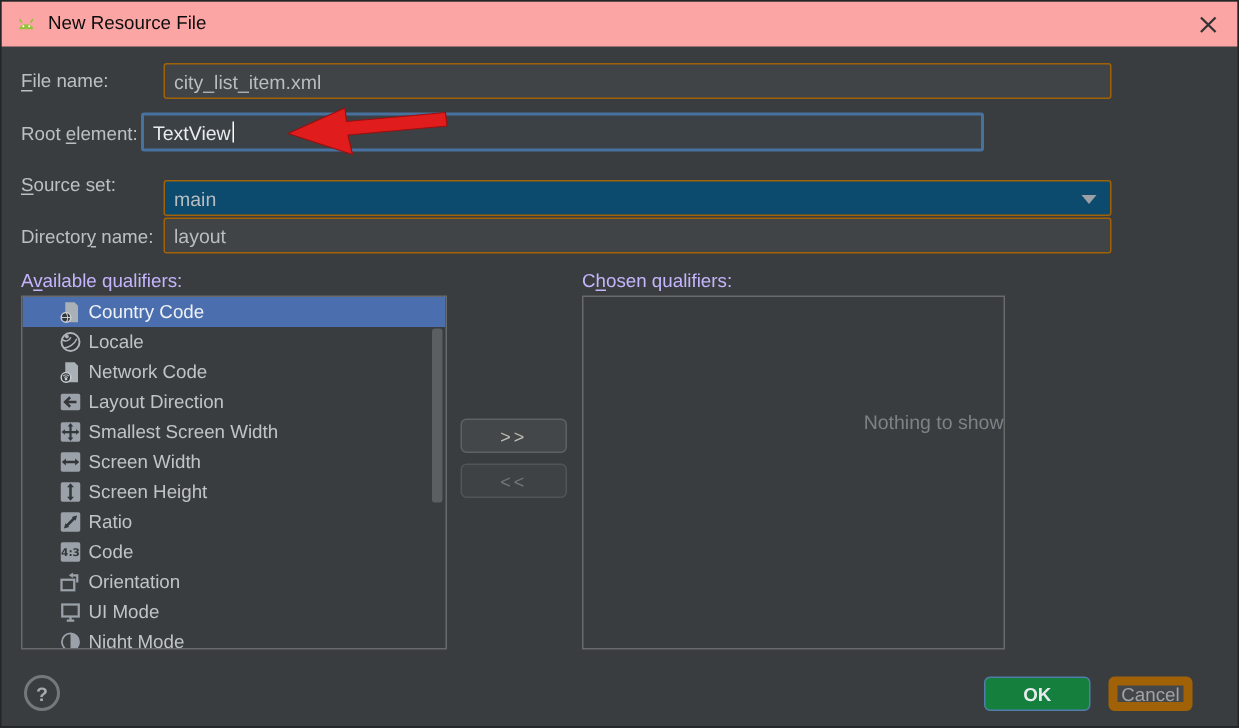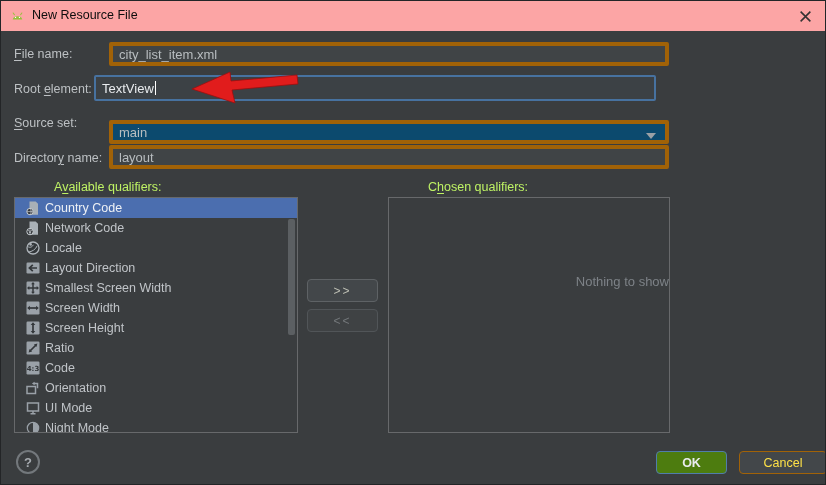--- a/index.html
+++ b/index.html
@@ -11,34 +11,34 @@
   }
   
   .titlebar{position:absolute;left:0;top:0;width:100%;height:30px;background:#fca5a5;}
   .app-icon{position:absolute;left:9px;top:8px;width:15px;height:15px;}
   .title-text{position:absolute;left:31px;top:7px;font-size:12.5px;color:#0d0d0d;}
   .close-btn{position:absolute;right:8px;top:3px;width:24px;height:24px;cursor:pointer;
     display:flex;align-items:center;justify-content:center;}
   
   .flabel{position:absolute;left:13px;font-size:12.5px;color:#bcc0c3;white-space:nowrap;}
   .mn{text-decoration:underline;text-underline-offset:2px;}
-  .tfield{position:absolute;left:108px;width:560px;height:24px;box-sizing:border-box;
-    background:#404446;border:4px solid #a16207;border-radius:2px;
+  .tfield{position:absolute;left:108px;width:632px;height:24px;box-sizing:border-box;
+    background:#404446;border:1px solid #a16207;border-radius:2px;
     font-size:13px;color:#b8bdc0;display:flex;align-items:center;padding-left:6px;}
   .tfield.focused{left:93px;width:562px;height:26px;background:#3c4145;
     border:2px solid #4772a0;color:#e9ecef;}
   .caret{display:inline-block;width:1.5px;height:14px;background:#ffffff;margin-left:1px;}
   .combo-arrow{position:absolute;right:9px;top:9px;width:0;height:0;
     border-left:5px solid transparent;border-right:5px solid transparent;
     border-top:6px solid #9ba1a6;}
   
-  .sec-label{position:absolute;font-size:12.5px;color:#bef264;margin-left:40px;}
+  .sec-label{position:absolute;font-size:12.5px;color:#c4b5fd;}
   .qual-list{position:absolute;left:13px;top:196px;width:284px;height:236px;
     box-sizing:border-box;border:1px solid #67696b;background:#3a3d3f;overflow:hidden;}
-  .qrow{height:20px;display:flex;align-items:center;padding-left:10px;
+  .qrow{height:20px;display:flex;align-items:center;padding-left:24px;
     font-size:12.5px;color:#c0c4c8;cursor:default;white-space:nowrap;}
   .qrow.sel{background:#4b6eaf;color:#eef1f5;}
   .qicon{width:16px;height:16px;margin-right:4px;flex:0 0 16px;display:inline-flex;}
   .qicon svg{width:16px;height:16px;}
   .scroll-thumb{position:absolute;right:2px;top:21px;width:7px;height:116px;
     background:#5b5f62;border-radius:2px;}
   .chosen-panel{position:absolute;left:387px;top:196px;width:282px;height:236px;
     box-sizing:border-box;border:1px solid #67696b;}
   .empty-text{position:absolute;top:76px;left:0;width:100%;text-align:right;
     font-size:13px;color:#7d8287;}
@@ -46,23 +46,23 @@
     border-radius:4px;font-size:12px;display:flex;align-items:center;justify-content:center;
     letter-spacing:2px;cursor:pointer;}
   .xfer-add{top:278px;background:#43474a;border:1px solid #5e6265;color:#bdbfb4;}
   .xfer-remove{top:308px;background:#3f4244;border:1px solid #515558;color:#73777a;}
   
   .help-btn{position:absolute;left:15px;top:449px;width:24px;height:24px;border-radius:50%;
     border:2px solid #73787c;box-sizing:border-box;color:#a6abb0;font-size:13px;font-weight:bold;
     display:flex;align-items:center;justify-content:center;cursor:pointer;}
   .btn{position:absolute;top:450px;height:23px;box-sizing:border-box;border-radius:4px;
     font-size:12.5px;display:flex;align-items:center;justify-content:center;cursor:pointer;}
-  .btn-ok{left:655px;width:71px;background:#4d7c0f;border:1px solid #507dab;
+  .btn-ok{left:655px;width:71px;background:#15803d;border:1px solid #507dab;
     color:#e8ebee;font-weight:bold;}
-  .btn-cancel{left:738px;width:88px;background:#43474a;border:1px solid #a16207;color:#fde047;}
+  .btn-cancel{left:738px;width:56px;background:#43474a;border:6px solid #a16207;color:#a3a3a3;}
   
   .red-arrow{position:absolute;left:187px;top:66px;width:112px;height:38px;pointer-events:none;}
 </style>
 </head>
 <body>
 
 <div class="win">
 
   <div class="titlebar">
     <span class="app-icon">
@@ -113,41 +113,41 @@
             <path d="M4.5 1.5h6.2l2.3 2.3v11H4.5z" fill="#a9b0b6"></path>
             <circle cx="5" cy="11.6" r="3.2" fill="#33373a" stroke="#c7ccd1" stroke-width="1"></circle>
             <path d="M1.9 11.6h6.2M5 8.5c1.5 1.2 1.5 5 0 6.2" stroke="#c7ccd1" stroke-width="0.7" fill="none"></path>
           </svg>
         </span>
         <span>Country Code</span>
       </div>
       <div class="qrow">
         <span class="qicon">
           <svg viewBox="0 0 16 16">
+            <circle cx="8" cy="8" r="6" fill="#33373a" stroke="#aeb4ba" stroke-width="1.3"></circle>
+            <path d="M2.6 6.4c2.2 1.8 4.8.6 5.6-1.6M3.4 12c3.4-.2 7.4-2.6 8.8-6.2" stroke="#aeb4ba" stroke-width="1" fill="none"></path>
+            <circle cx="5.6" cy="4.4" r="1.3" fill="#aeb4ba"></circle>
+          </svg>
+        </span>
+        <span>Locale</span>
+      </div>
+      <div class="qrow">
+        <span class="qicon">
+          <svg viewBox="0 0 16 16">
             <path d="M4.5 1.5h6.2l2.3 2.3v11H4.5z" fill="#a9b0b6"></path>
             <circle cx="5" cy="11.6" r="3.2" fill="#33373a" stroke="#c7ccd1" stroke-width="1"></circle>
             <circle cx="5" cy="12.7" r="0.9" fill="#c7ccd1"></circle>
             <path d="M3.1 10.8a2.7 2.7 0 0 1 3.8 0M3.9 11.7a1.6 1.6 0 0 1 2.2 0" stroke="#c7ccd1" stroke-width="0.7" fill="none"></path>
           </svg>
         </span>
         <span>Network Code</span>
       </div>
       <div class="qrow">
         <span class="qicon">
           <svg viewBox="0 0 16 16">
-            <circle cx="8" cy="8" r="6" fill="#33373a" stroke="#aeb4ba" stroke-width="1.3"></circle>
-            <path d="M2.6 6.4c2.2 1.8 4.8.6 5.6-1.6M3.4 12c3.4-.2 7.4-2.6 8.8-6.2" stroke="#aeb4ba" stroke-width="1" fill="none"></path>
-            <circle cx="5.6" cy="4.4" r="1.3" fill="#aeb4ba"></circle>
-          </svg>
-        </span>
-        <span>Locale</span>
-      </div>
-      <div class="qrow">
-        <span class="qicon">
-          <svg viewBox="0 0 16 16">
             <rect x="1.5" y="2.5" width="13" height="11" rx="1.2" fill="#9aa1a8"></rect>
             <path d="M12 8H5.2M7.8 4.8L4.4 8l3.4 3.2" stroke="#33373a" stroke-width="1.7" fill="none"></path>
           </svg>
         </span>
         <span>Layout Direction</span>
       </div>
       <div class="qrow">
         <span class="qicon">
           <svg viewBox="0 0 16 16">
             <rect x="1.5" y="1.5" width="13" height="13" rx="1.2" fill="#9aa1a8"></rect>

